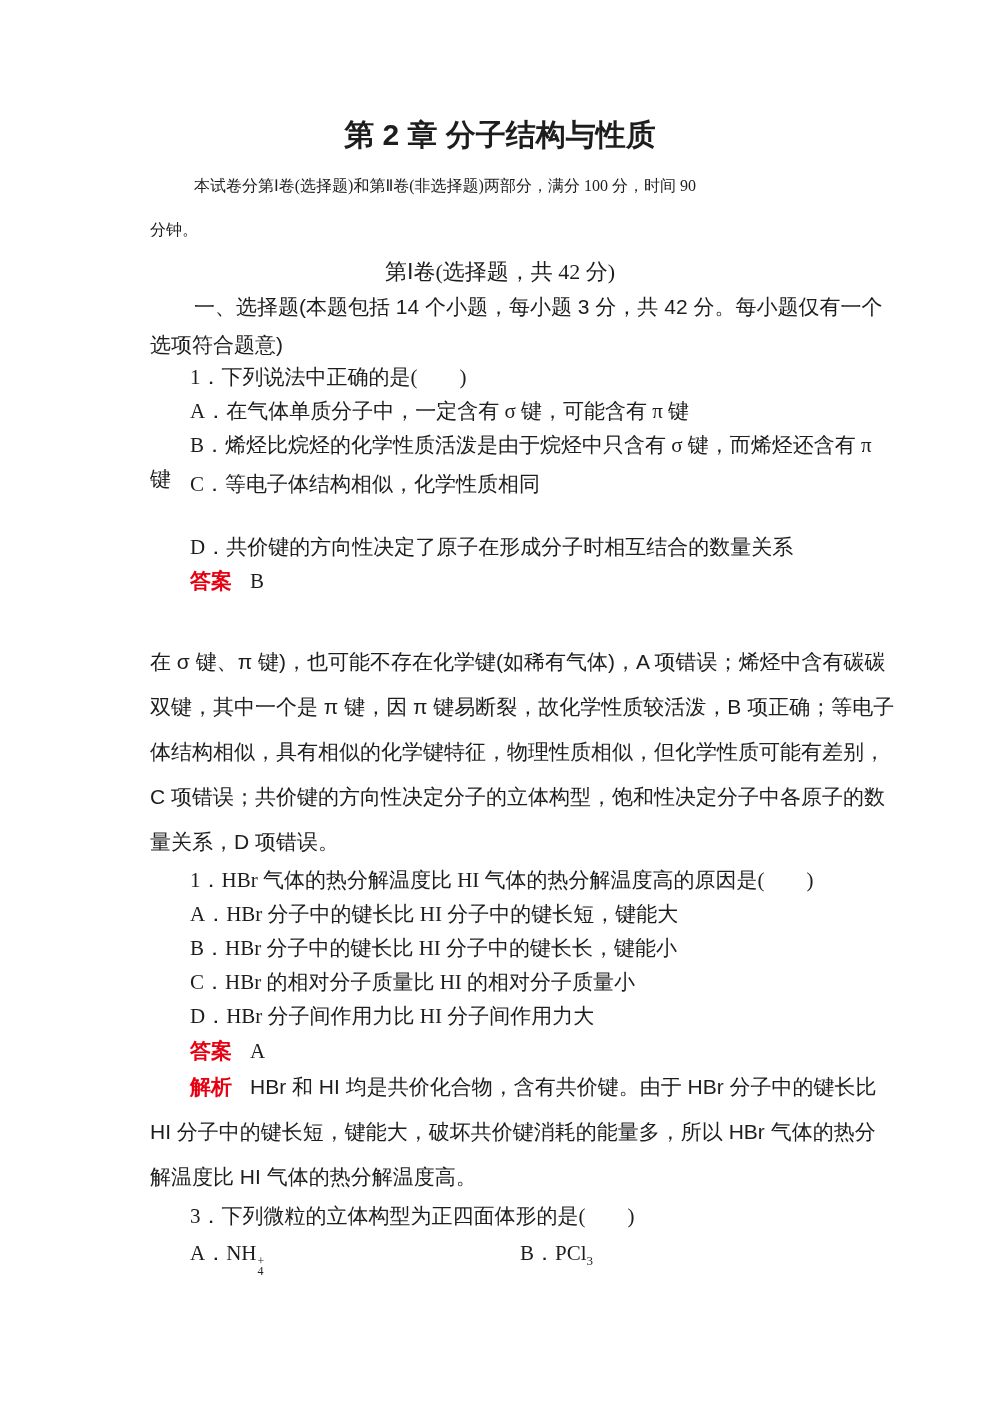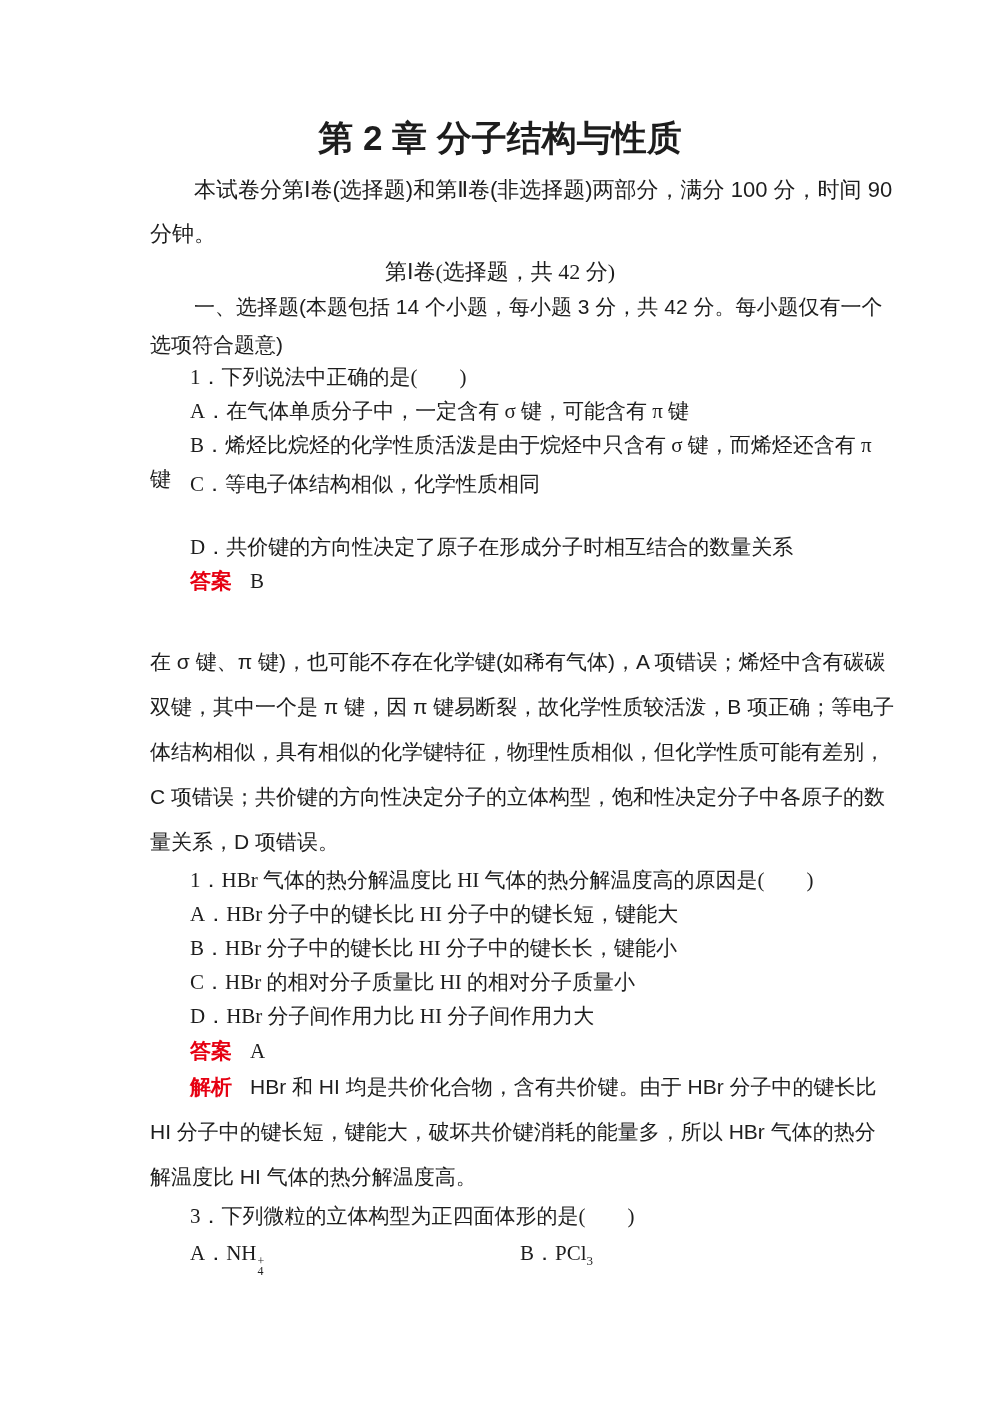--- a/index.html
+++ b/index.html
@@ -1,22 +1,22 @@
 <!DOCTYPE html>
 <html><head>
 <meta charset="utf-8">
 <style>
   html,body{margin:0;padding:0;background:#ffffff;}
   .page{position:relative;width:1000px;height:1414px;background:#ffffff;overflow:hidden;}
   .ln{position:absolute;white-space:nowrap;color:#1d1d1d;line-height:1.3;}
   .song{font-family:"Liberation Serif",serif;font-size:21px;}
   .hei{font-family:"Liberation Sans",sans-serif;font-size:21px;}
-  .intro{font-size:22px;}
+  .intro{font-size:16px;font-family:Liberation Serif, serif;}
   .ctr{left:0;width:1000px;text-align:center;}
-  .title{font-size:35px;font-weight:700;}
+  .title{font-size:30px;font-weight:700;}
   .red{color:#e60012;font-family:"Liberation Sans",sans-serif;font-weight:700;}
   .lbl{margin-right:18px;}
   sub{font-size:13px;line-height:0;}
   .stack{display:inline-flex;flex-direction:column;align-items:flex-start;font-size:12px;line-height:10px;vertical-align:-5px;margin-left:1px;font-family:"Liberation Serif",serif;}
 </style>
 </head>
 <body>
 
 <div class="page">
 

